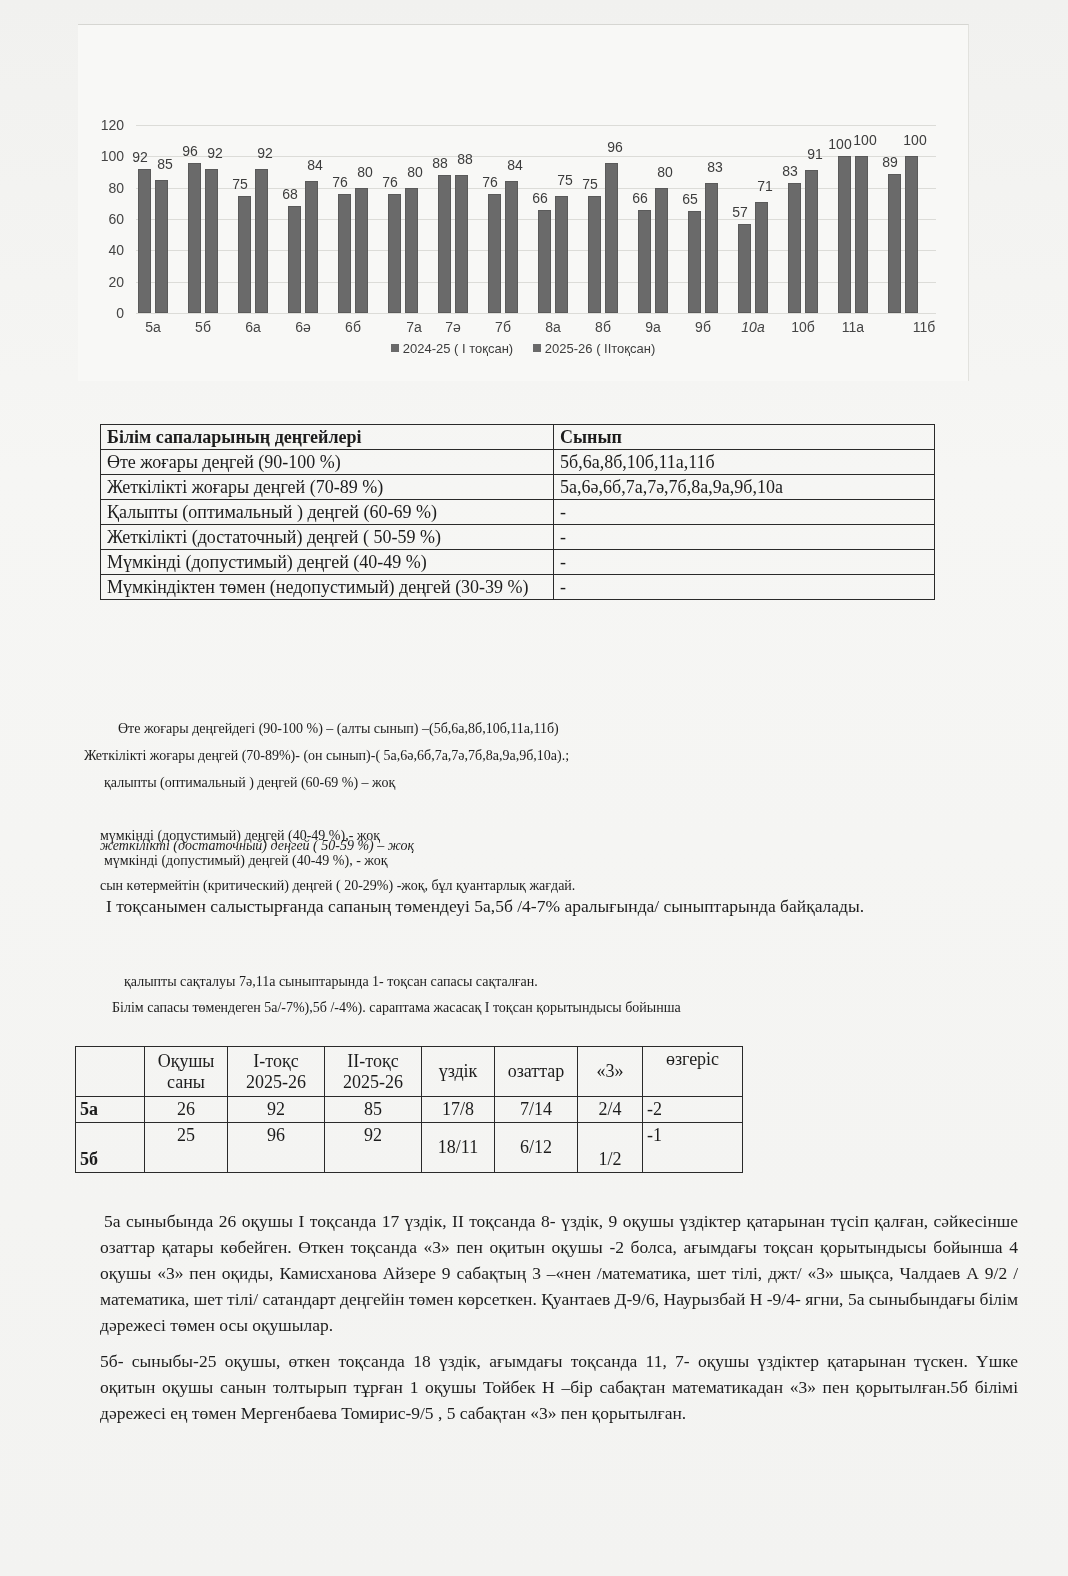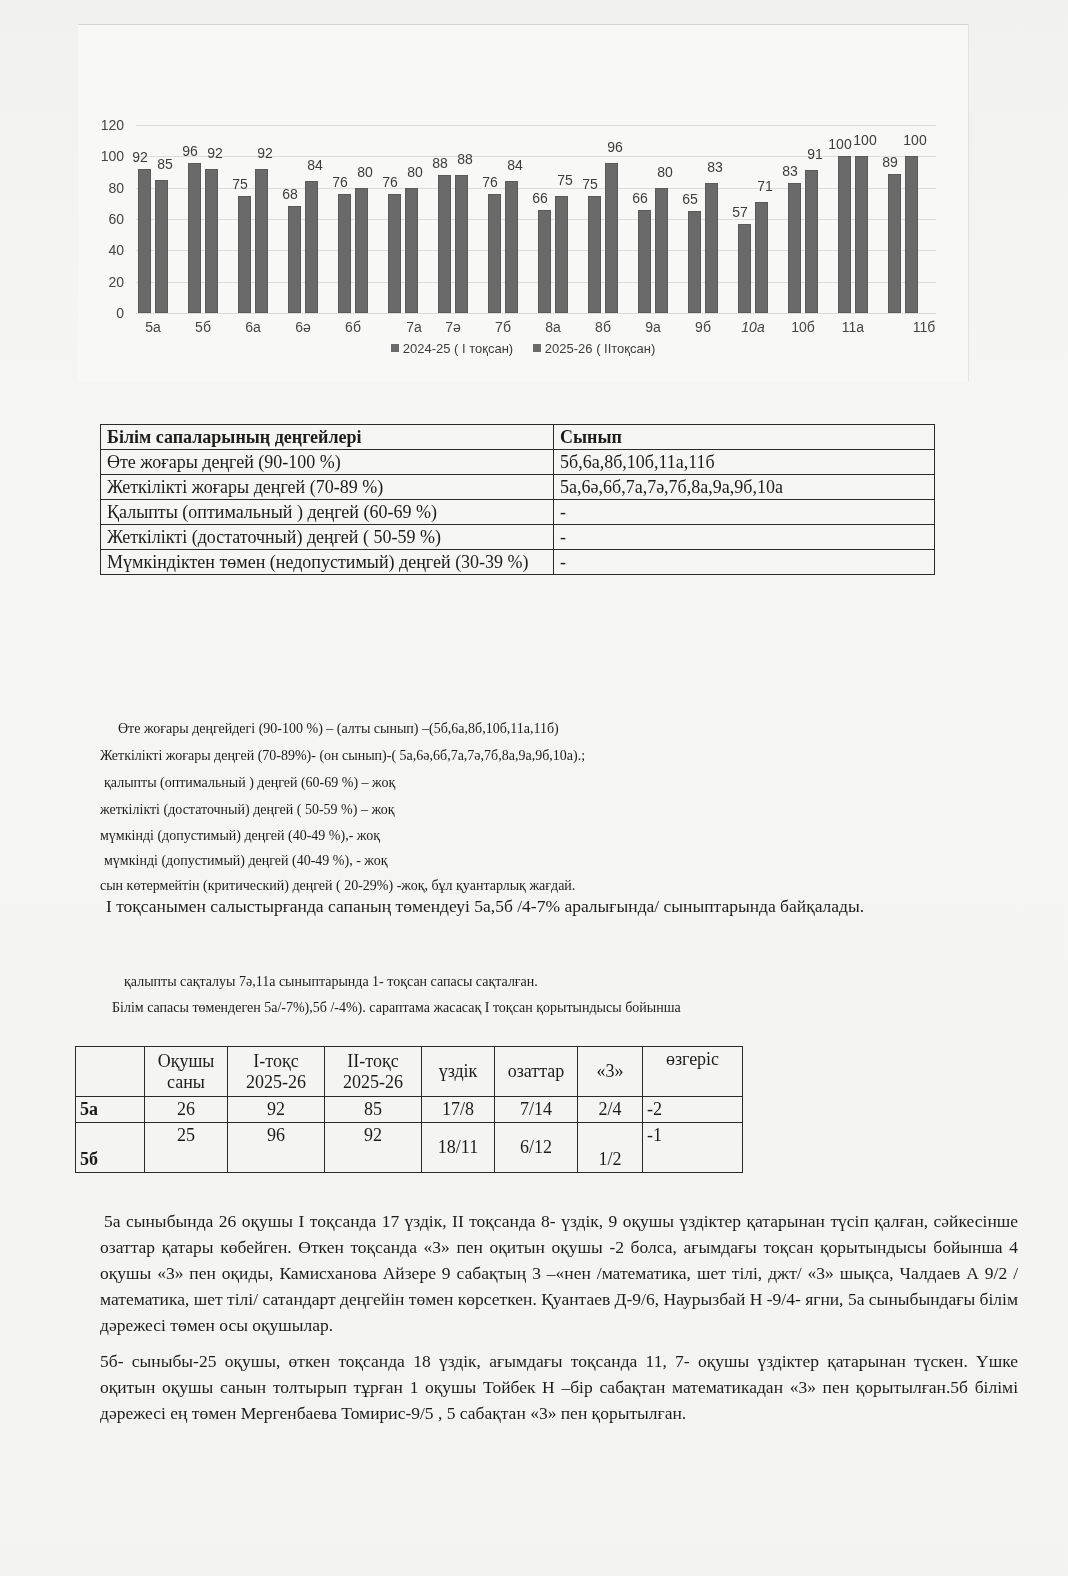--- a/index.html
+++ b/index.html
@@ -208,30 +208,34 @@
         </tr>
     <tr>
           <td>Қалыпты (оптимальный ) деңгей (60-69 %)</td>
           <td>-</td>
         </tr>
     <tr>
           <td>Жеткілікті (достаточный) деңгей ( 50-59 %)</td>
           <td>-</td>
         </tr>
     <tr>
+          <td>Мүмкінді (допустимый) деңгей (40-49 %)</td>
+          <td>-</td>
+        </tr>
+    <tr>
           <td style="text-align:justify">Мүмкіндіктен төмен (недопустимый) деңгей (30-39 %)</td>
           <td>-</td>
         </tr>
   </tbody>
     </table>
 
   <div class="line" style="left:118px; top:718px;">Өте жоғары деңгейдегі (90-100 %) – (алты сынып) –(5б,6а,8б,10б,11а,11б)</div>
-  <div class="line" style="left:100px; top:745px;">Жеткілікті жоғары деңгей (70-89%)- (он сынып)-( 5а,6ә,6б,7а,7ә,7б,8а,9а,9б,10а).;</div>
+  <div class="line" style="left:84px; top:745px;">Жеткілікті жоғары деңгей (70-89%)- (он сынып)-( 5а,6ә,6б,7а,7ә,7б,8а,9а,9б,10а).;</div>
   <div class="line" style="left:104px; top:772px;">қалыпты (оптимальный ) деңгей (60-69 %) – жоқ</div>
-  <div class="line" style="left:100px; top:799px;">жеткілікті (достаточный) деңгей ( 50-59 %) – жоқ</div>
+  <div class="line" style="left:100px; top:835px;font-style:italic;">жеткілікті (достаточный) деңгей ( 50-59 %) – жоқ</div>
   <div class="line" style="left:100px; top:825px;">мүмкінді (допустимый) деңгей (40-49 %),- жоқ</div>
   <div class="line" style="left:104px; top:850px;">мүмкінді (допустимый) деңгей (40-49 %), - жоқ</div>
   <div class="line" style="left:100px; top:875px;">сын көтермейтін (критический) деңгей ( 20-29%) -жоқ, бұл қуантарлық жағдай.</div>
 
   <div class="para" style="left:100px; top:893px; width:915px; text-indent:6px;">I тоқсанымен салыстырғанда сапаның төмендеуі 5а,5б /4-7% аралығында/ сыныптарында байқалады.</div>
   <div class="line" style="left:124px; top:971px;">қалыпты сақталуы 7ә,11а сыныптарында 1- тоқсан сапасы сақталған.</div>
   <div class="line" style="left:112px; top:997px;">Білім сапасы төмендеген 5а/-7%),5б /-4%). сараптама жасасақ I тоқсан қорытындысы бойынша</div>
 
   <table class="students">
     <tbody>

